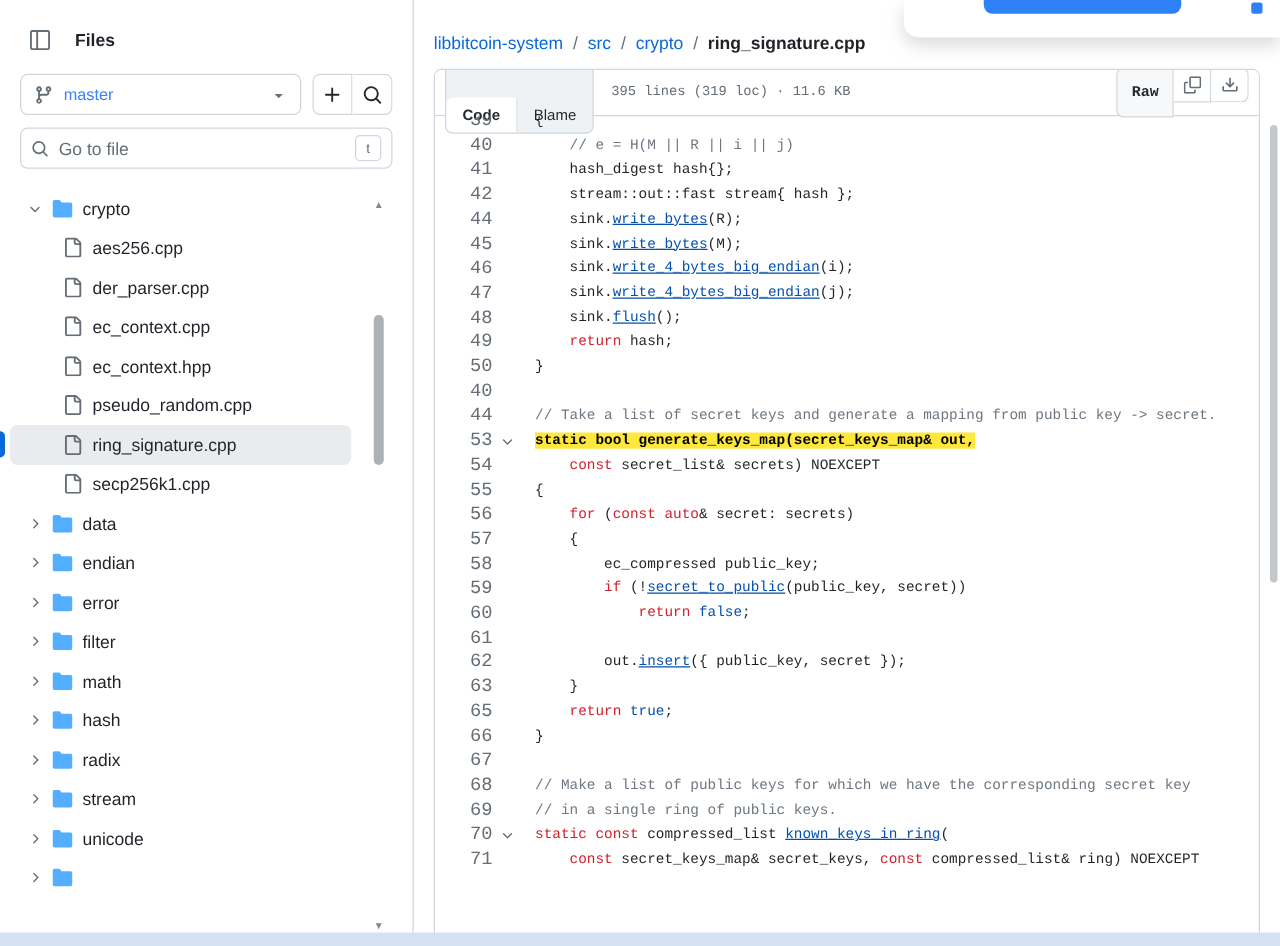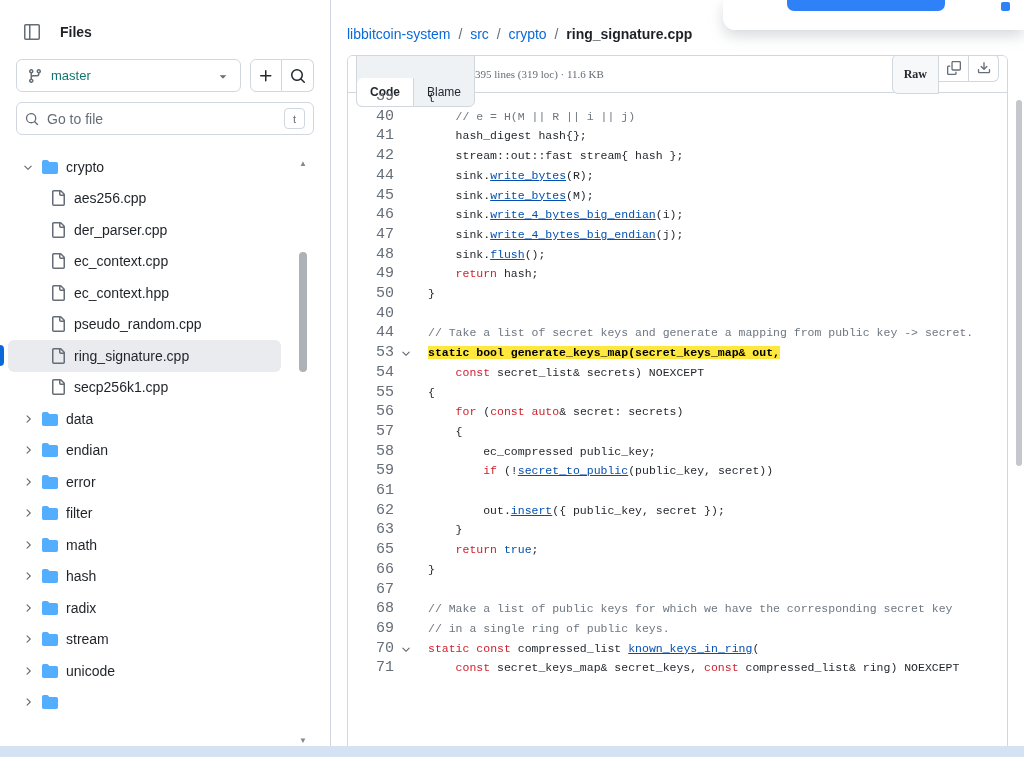--- a/index.html
+++ b/index.html
@@ -10,21 +10,21 @@
   
   .sidebar { position:absolute; left:0; top:0; width:331px; height:100%;
     border-right:1px solid var(--border,#d0d7de); background:#fff; padding:16px; }
   .sidebar-head { display:flex; align-items:center; gap:12px; height:32px; }
   .toggle-btn { width:32px; height:32px; border:none; background:transparent; color:#656d76;
     display:flex; align-items:center; justify-content:center; cursor:pointer; border-radius:6px; }
   .files-title { font-weight:600; font-size:14px; }
   .branch-row { display:flex; margin-top:11px; gap:9px; }
   .branch-btn { flex:1; display:flex; align-items:center; gap:8px; height:33px;
     border:1px solid var(--border,#d0d7de); border-radius:6px; background:#fff; padding:0 10px;
-    font-size:13px; font-weight:500; color:#0f766e; cursor:pointer; font-family:inherit;justify-content:center; }
+    font-size:13px; font-weight:500; color:#3b82f6; cursor:pointer; font-family:inherit;justify-content:center; }
   .branch-btn .b-icon { color:#656d76; display:flex; }
   .branch-btn .caret { margin-left:auto; color:#656d76; display:flex; }
   .mini-group { display:flex; }
   .mini-btn { width:32px; height:33px; border:1px solid var(--border,#d0d7de); background:#fff;
     color:#24292f; display:flex; align-items:center; justify-content:center; cursor:pointer; }
   .mini-btn.first { border-radius:6px 0 0 6px; }
   .mini-btn.last { border-radius:0 6px 6px 0; border-left:none; }
   .goto { margin-top:10px; height:33px; border:1px solid var(--border,#d0d7de); border-radius:6px;
     display:flex; align-items:center; padding:0 8px; gap:8px; color:#656d76; }
   .goto input { border:none; outline:none; flex:1; font-size:14px; color:#1f2328;
@@ -62,26 +62,26 @@
   .blob { margin:13px 16px 0; border:1px solid var(--border,#d0d7de); border-radius:6px 6px 0 0;
     height:720px; overflow:hidden; background:#fff; }
   .blob-toolbar { height:37px; border-bottom:1px solid var(--border,#d0d7de); display:flex;
     align-items:center; padding:0 8px; position:relative; background:#fff; }
   .segmented { display:flex; border:1px solid var(--border,#d0d7de); border-radius:6px;
     background:#eff2f5; overflow:hidden; }
   .seg { height:28px; padding:0 13px; font-size:12px; border:none; background:transparent;
     color:#24292f; cursor:pointer; font-family:inherit;margin-top:35px; }
   .seg.active { background:#fff; font-weight:600; border-right:1px solid var(--border,#d0d7de);
     border-radius:6px 0 0 6px; }
-  .file-meta { font-family:Liberation Serif, serif;
+  .file-meta { margin-left:14px; font-family:Liberation Mono, monospace;
     font-size:11px; color:#656d76; }
   .right-actions { position:absolute; right:8px; display:flex; }
   .grp-btn { height:40px; border:1px solid var(--border,#d0d7de); background:#f6f8fa;
     font-size:12px; font-weight:600; color:#24292f; padding:0 11px; cursor:pointer;
-    font-family:Liberation Serif, serif; border-radius:6px 0 0 6px;margin-left:44px; }
+    font-family:Liberation Mono, monospace; border-radius:6px 0 0 6px;margin-left:44px; }
   .grp-icon { width:30px; height:28px; border:1px solid var(--border,#d0d7de); border-left:none;
     background:#fff; color:#656d76; display:flex; align-items:center; justify-content:center; cursor:pointer; }
   .grp-icon.last { border-radius:0 6px 6px 0; }
   .code-pane { position:relative; overflow:hidden; height:682px; }
   #code-lines { margin-top:-6px; }
   .code-line { display:flex; line-height:19.7px; white-space:pre;
     font-family:"Liberation Mono","DejaVu Sans Mono",monospace; font-size:11.5px; }
   .ln { width:46px; text-align:right; color:#656d76; font-size:15px; flex:none; cursor:pointer; }
   .fold { width:24px; flex:none; display:flex; align-items:center; justify-content:center; color:#656d76; }
   .fold svg { transform:rotate(90deg); }
@@ -421,20 +421,21 @@
           <div class="code-line"><span class="ln">44</span><span class="fold"></span><span class="src"><span class="tok-cm">// Take a list of secret keys and generate a mapping from public key -&gt; secret.</span></span></div>
           <div class="code-line"><span class="ln">53</span><span class="fold"><svg viewBox="0 0 16 16" width="12" height="12" fill="currentColor">
                 <path d="M6.22 3.22a.75.75 0 0 1 1.06 0l4.25 4.25a.75.75 0 0 1 0 1.06l-4.25 4.25a.75.75 0 1 1-1.06-1.06L9.94 8 6.22 4.28a.75.75 0 0 1 0-1.06Z"></path>
               </svg></span><span class="src"><span class="tok-hl">static bool generate_keys_map(secret_keys_map&amp; out,</span></span></div>
           <div class="code-line"><span class="ln">54</span><span class="fold"></span><span class="src"><span class="tok-p">    </span><span class="tok-k">const</span><span class="tok-p"> secret_list&amp; secrets) NOEXCEPT</span></span></div>
           <div class="code-line"><span class="ln">55</span><span class="fold"></span><span class="src"><span class="tok-p">{</span></span></div>
           <div class="code-line"><span class="ln">56</span><span class="fold"></span><span class="src"><span class="tok-p">    </span><span class="tok-k">for</span><span class="tok-p"> (</span><span class="tok-k">const</span><span class="tok-p"> </span><span class="tok-k">auto</span><span class="tok-p">&amp; secret: secrets)</span></span></div>
           <div class="code-line"><span class="ln">57</span><span class="fold"></span><span class="src"><span class="tok-p">    {</span></span></div>
           <div class="code-line"><span class="ln">58</span><span class="fold"></span><span class="src"><span class="tok-p">        ec_compressed public_key;</span></span></div>
           <div class="code-line"><span class="ln">59</span><span class="fold"></span><span class="src"><span class="tok-p">        </span><span class="tok-k">if</span><span class="tok-p"> (!</span><span class="tok-f">secret_to_public</span><span class="tok-p">(public_key, secret))</span></span></div>
+          <div class="code-line"><span class="ln">60</span><span class="fold"></span><span class="src"><span class="tok-p">            </span><span class="tok-k">return</span><span class="tok-p"> </span><span class="tok-c">false</span><span class="tok-p">;</span></span></div>
           <div class="code-line"><span class="ln">61</span><span class="fold"></span><span class="src"></span></div>
           <div class="code-line"><span class="ln">62</span><span class="fold"></span><span class="src"><span class="tok-p">        out.</span><span class="tok-f">insert</span><span class="tok-p">({ public_key, secret });</span></span></div>
           <div class="code-line"><span class="ln">63</span><span class="fold"></span><span class="src"><span class="tok-p">    }</span></span></div>
           <div class="code-line"><span class="ln">65</span><span class="fold"></span><span class="src"><span class="tok-p">    </span><span class="tok-k">return</span><span class="tok-p"> </span><span class="tok-c">true</span><span class="tok-p">;</span></span></div>
           <div class="code-line"><span class="ln">66</span><span class="fold"></span><span class="src"><span class="tok-p">}</span></span></div>
           <div class="code-line"><span class="ln">67</span><span class="fold"></span><span class="src"></span></div>
           <div class="code-line"><span class="ln">68</span><span class="fold"></span><span class="src"><span class="tok-cm">// Make a list of public keys for which we have the corresponding secret key</span></span></div>
           <div class="code-line"><span class="ln">69</span><span class="fold"></span><span class="src"><span class="tok-cm">// in a single ring of public keys.</span></span></div>
           <div class="code-line"><span class="ln">70</span><span class="fold"><svg viewBox="0 0 16 16" width="12" height="12" fill="currentColor">
                 <path d="M6.22 3.22a.75.75 0 0 1 1.06 0l4.25 4.25a.75.75 0 0 1 0 1.06l-4.25 4.25a.75.75 0 1 1-1.06-1.06L9.94 8 6.22 4.28a.75.75 0 0 1 0-1.06Z"></path>

